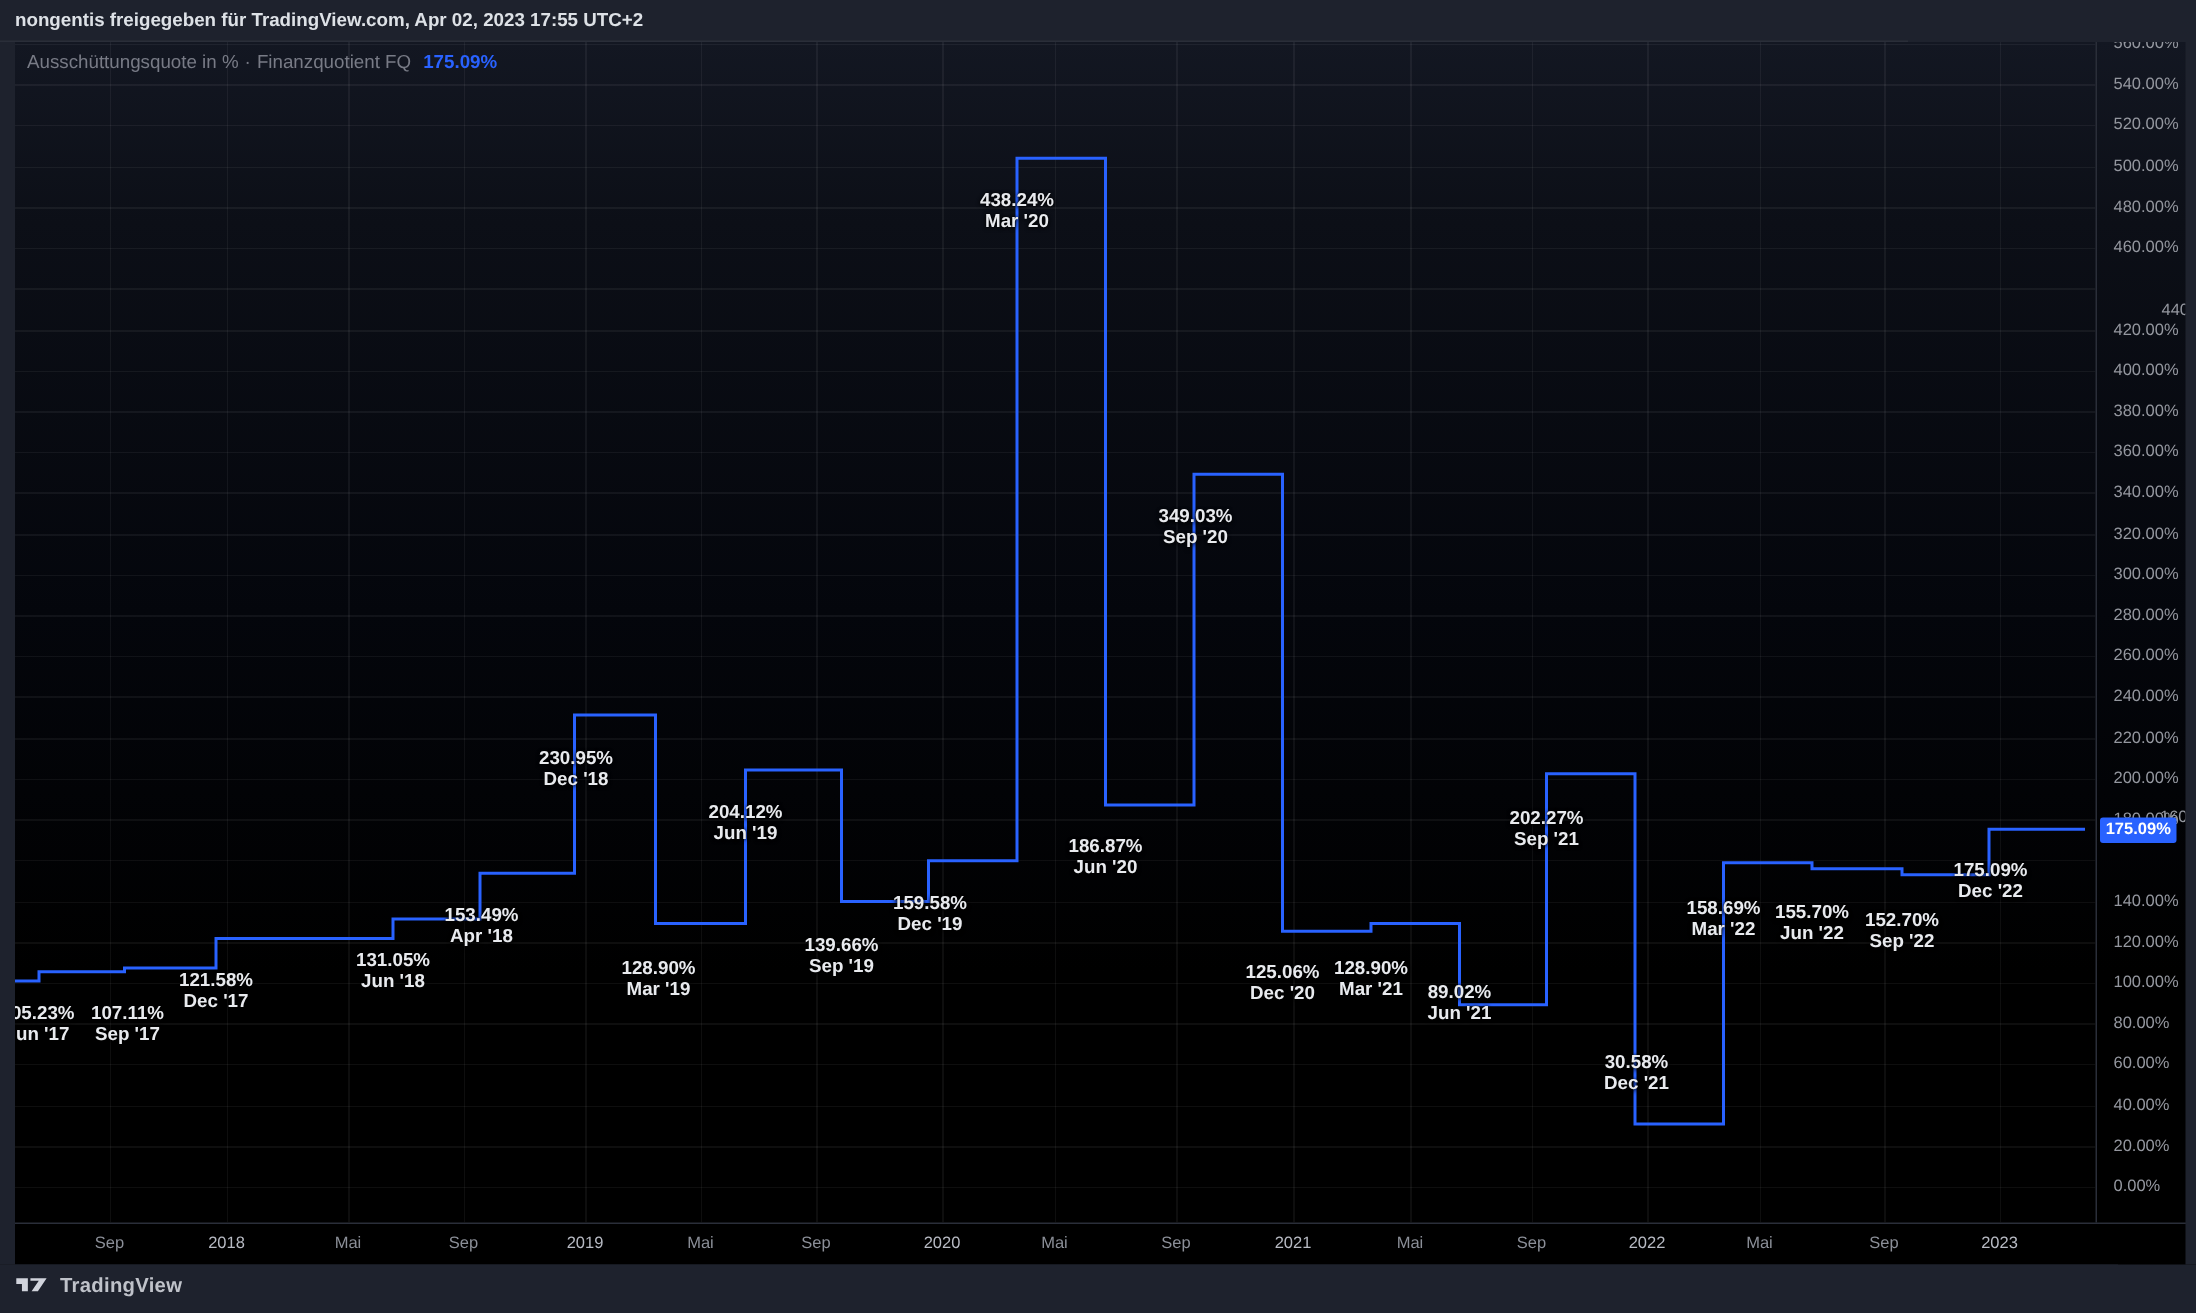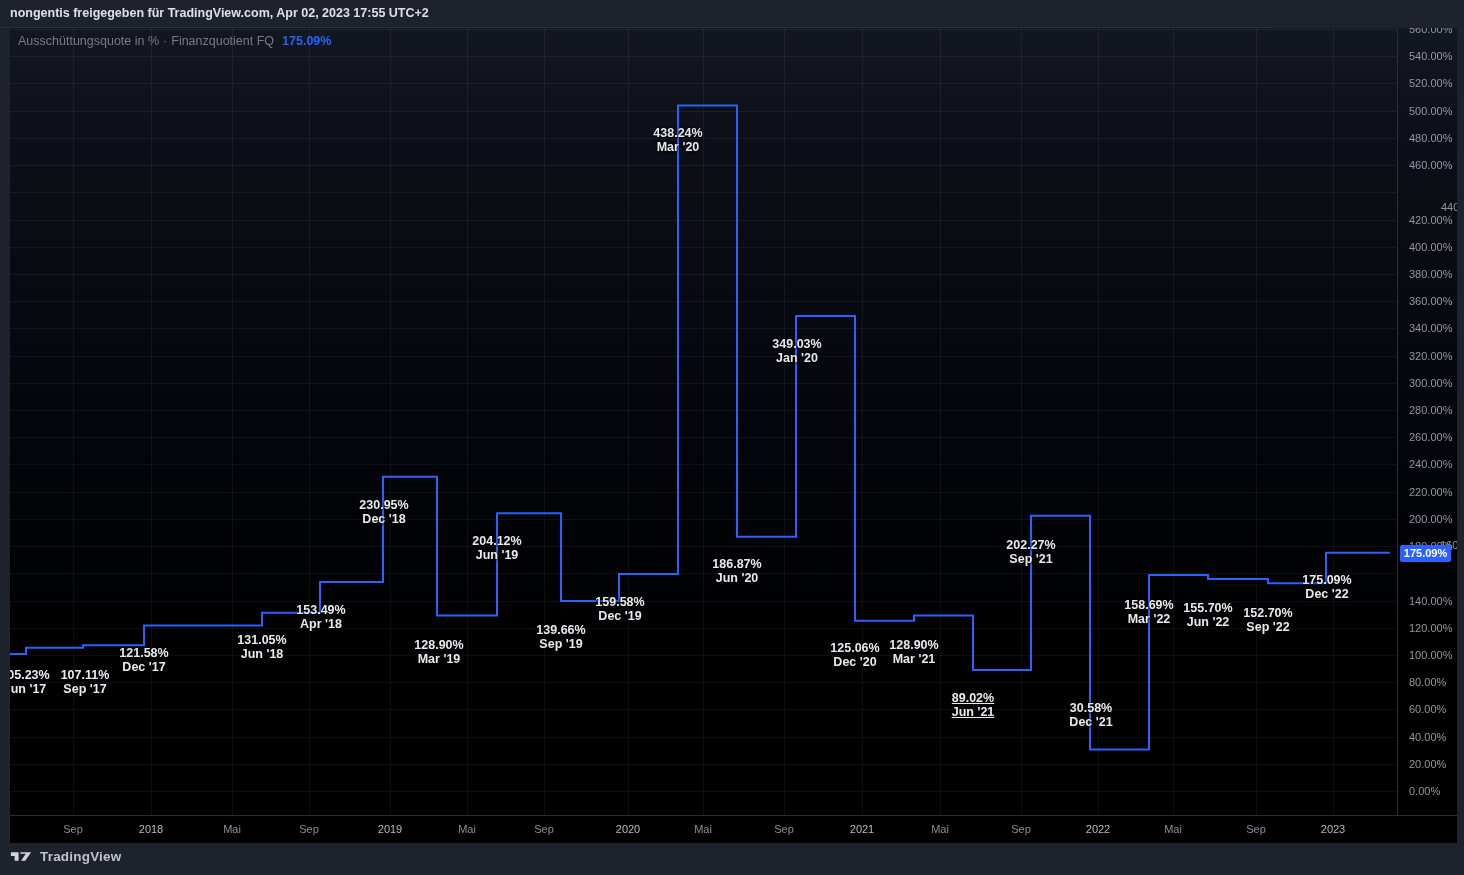--- a/index.html
+++ b/index.html
@@ -163,31 +163,31 @@
           <div class="pt-label" style="left: 668px; top: 98px;">
             <div>438.24%</div>
             <div>Mar '20</div>
           </div>
           <div class="pt-label" style="left: 727px; top: 529px;">
             <div>186.87%</div>
             <div>Jun '20</div>
           </div>
           <div class="pt-label" style="left: 787px; top: 309px;">
             <div>349.03%</div>
-            <div>Jan '20</div>
+            <div>Sep '20</div>
           </div>
           <div class="pt-label" style="left: 845px; top: 613px;">
             <div>125.06%</div>
             <div>Dec '20</div>
           </div>
           <div class="pt-label" style="left: 904px; top: 610px;">
             <div>128.90%</div>
             <div>Mar '21</div>
           </div>
-          <div class="pt-label" style="left: 963px; top: 663px; text-decoration: underline;">
+          <div class="pt-label" style="left: 963px; top: 626px;">
             <div>89.02%</div>
             <div>Jun '21</div>
           </div>
           <div class="pt-label" style="left: 1021px; top: 510px;">
             <div>202.27%</div>
             <div>Sep '21</div>
           </div>
           <div class="pt-label" style="left: 1081px; top: 673px;">
             <div>30.58%</div>
             <div>Dec '21</div>

